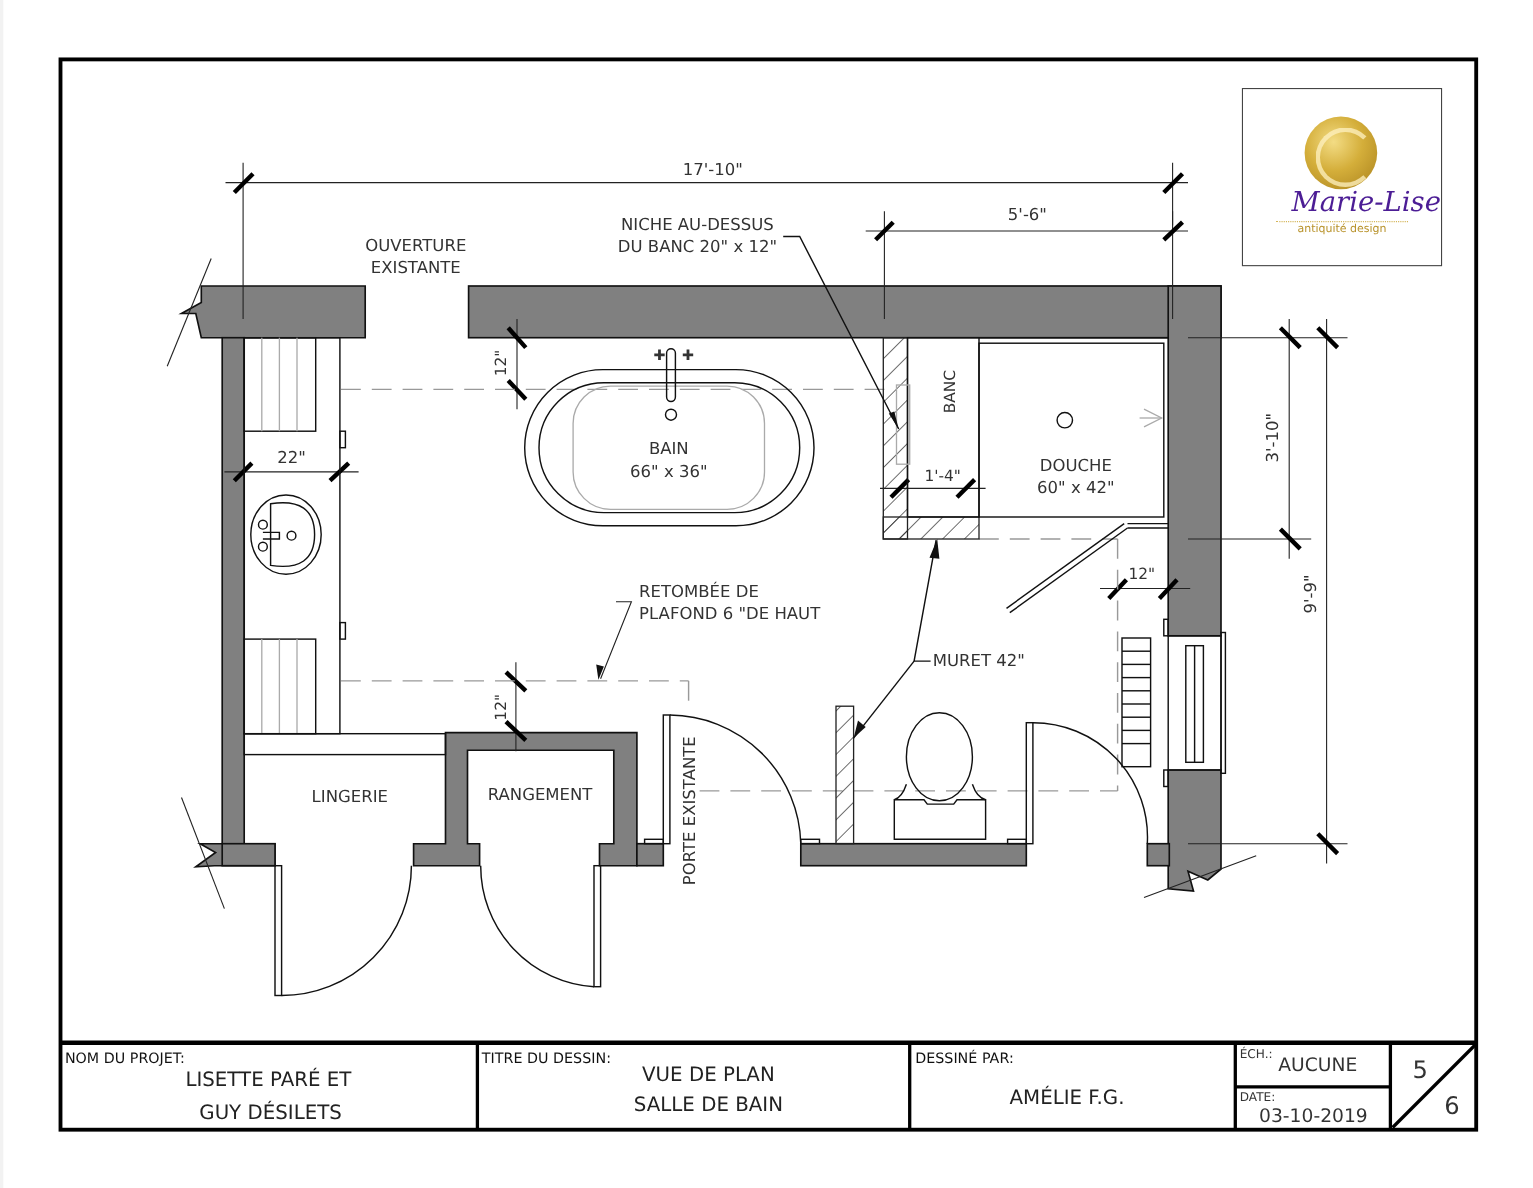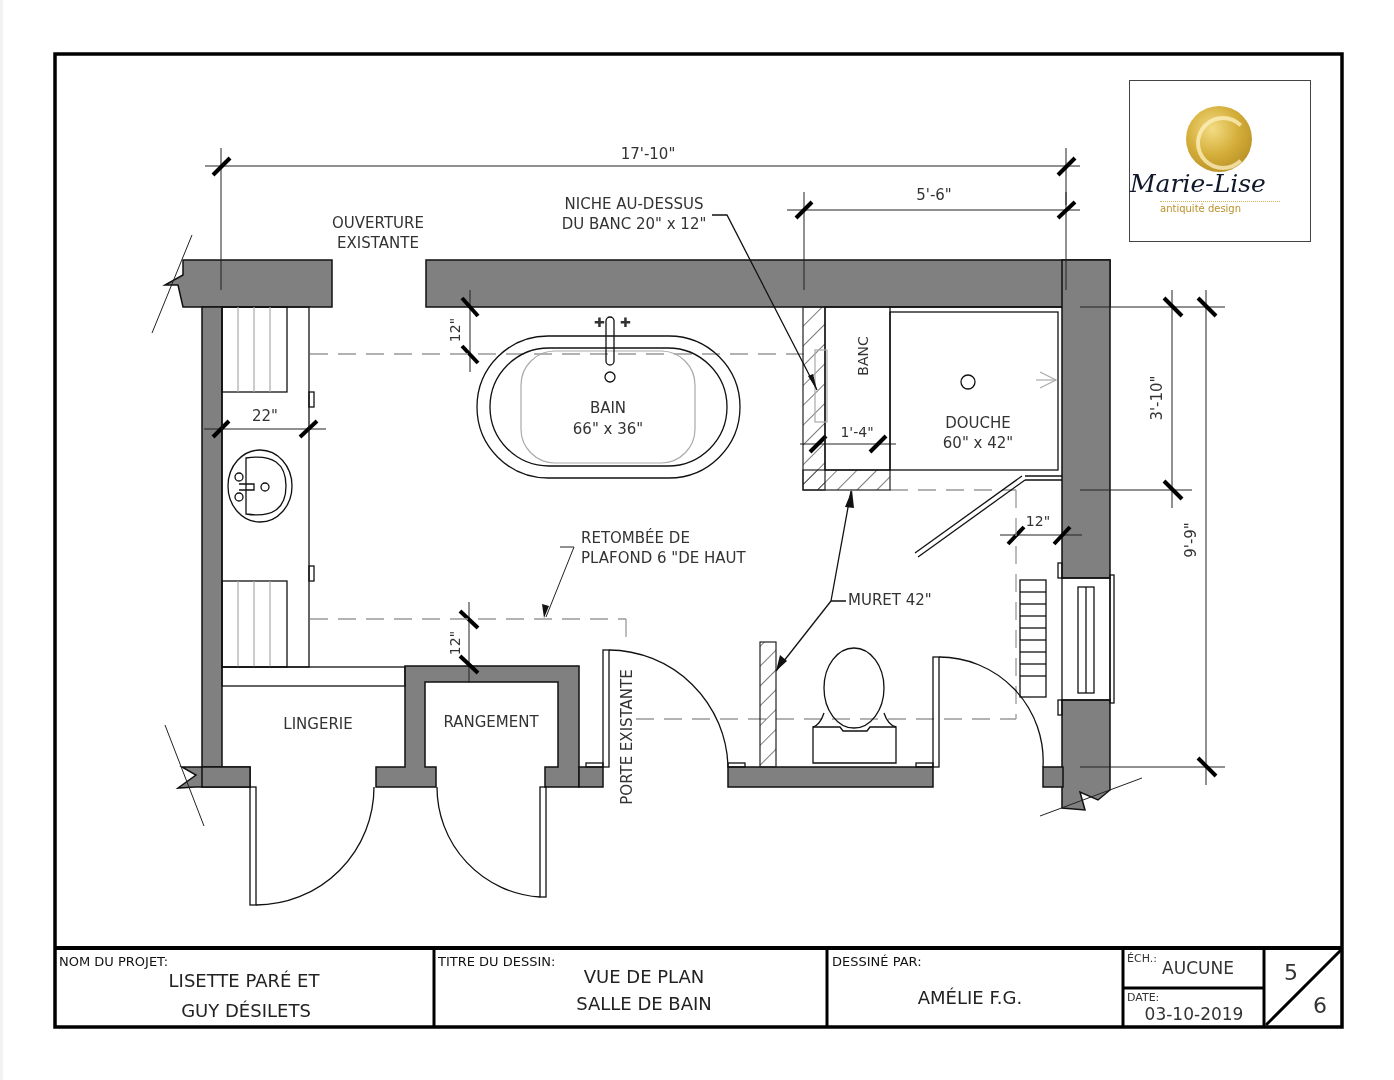--- a/index.html
+++ b/index.html
@@ -16,23 +16,23 @@
   .thin { stroke:#222; stroke-width:1; fill:none; }
   .gray { stroke:#aaa; stroke-width:1.2; fill:none; }
   .dash { stroke:#999; stroke-width:1.3; fill:none; stroke-dasharray:18 10; }
   .tick { stroke:#000; stroke-width:4; }
   .frame { stroke:#000; stroke-width:3.5; fill:none; }
   .logo-box { position:absolute; left:1129px; top:80px; width:180px; height:160px; border:1.5px solid #444; background:#fff; }
   .logo-circle { position:absolute; left:56px; top:25px; width:66px; height:66px; border-radius:50%;
     background: radial-gradient(circle at 40% 35%, #f3dc84 0%, #d4ae3a 45%, #a8801c 100%); }
   .logo-swirl { position:absolute; left:10px; top:10px; width:46px; height:46px; border-radius:50%;
     border:4px solid #fff2c2; border-right-color:transparent; border-bottom-color:#fff2c2; opacity:0.75; }
-  .logo-name { position:absolute; left:0; width:180px; top:88px; text-align:left; font-family:"DejaVu Serif", serif;
-    font-style:italic; font-size:25px; color:#0f172a; }
-  .logo-sub { position:absolute; left:0; width:180px; top:120px; font-family:"DejaVu Sans", sans-serif;
+  .logo-name { position:absolute; left:0; width:180px; top:88px; text-align:right; font-family:"DejaVu Serif", serif;
+    font-style:italic; font-size:25px; color:#4c1d95; }
+  .logo-sub { position:absolute; left:0; width:180px; top:120px; text-align:center; font-family:"DejaVu Sans", sans-serif;
     font-size:10px; color:#b8922a; border-top:1px dotted #d4b558; margin-left:30px; width:120px; padding-top:1px; }
 </style>
 </head>
 <body>
 
 <div class="leftstrip"></div>
 
 <svg width="1394" height="1080" viewBox="0 0 1394 1080">
 
   <rect x="55" y="54" width="1287" height="973" class="frame"></rect>

